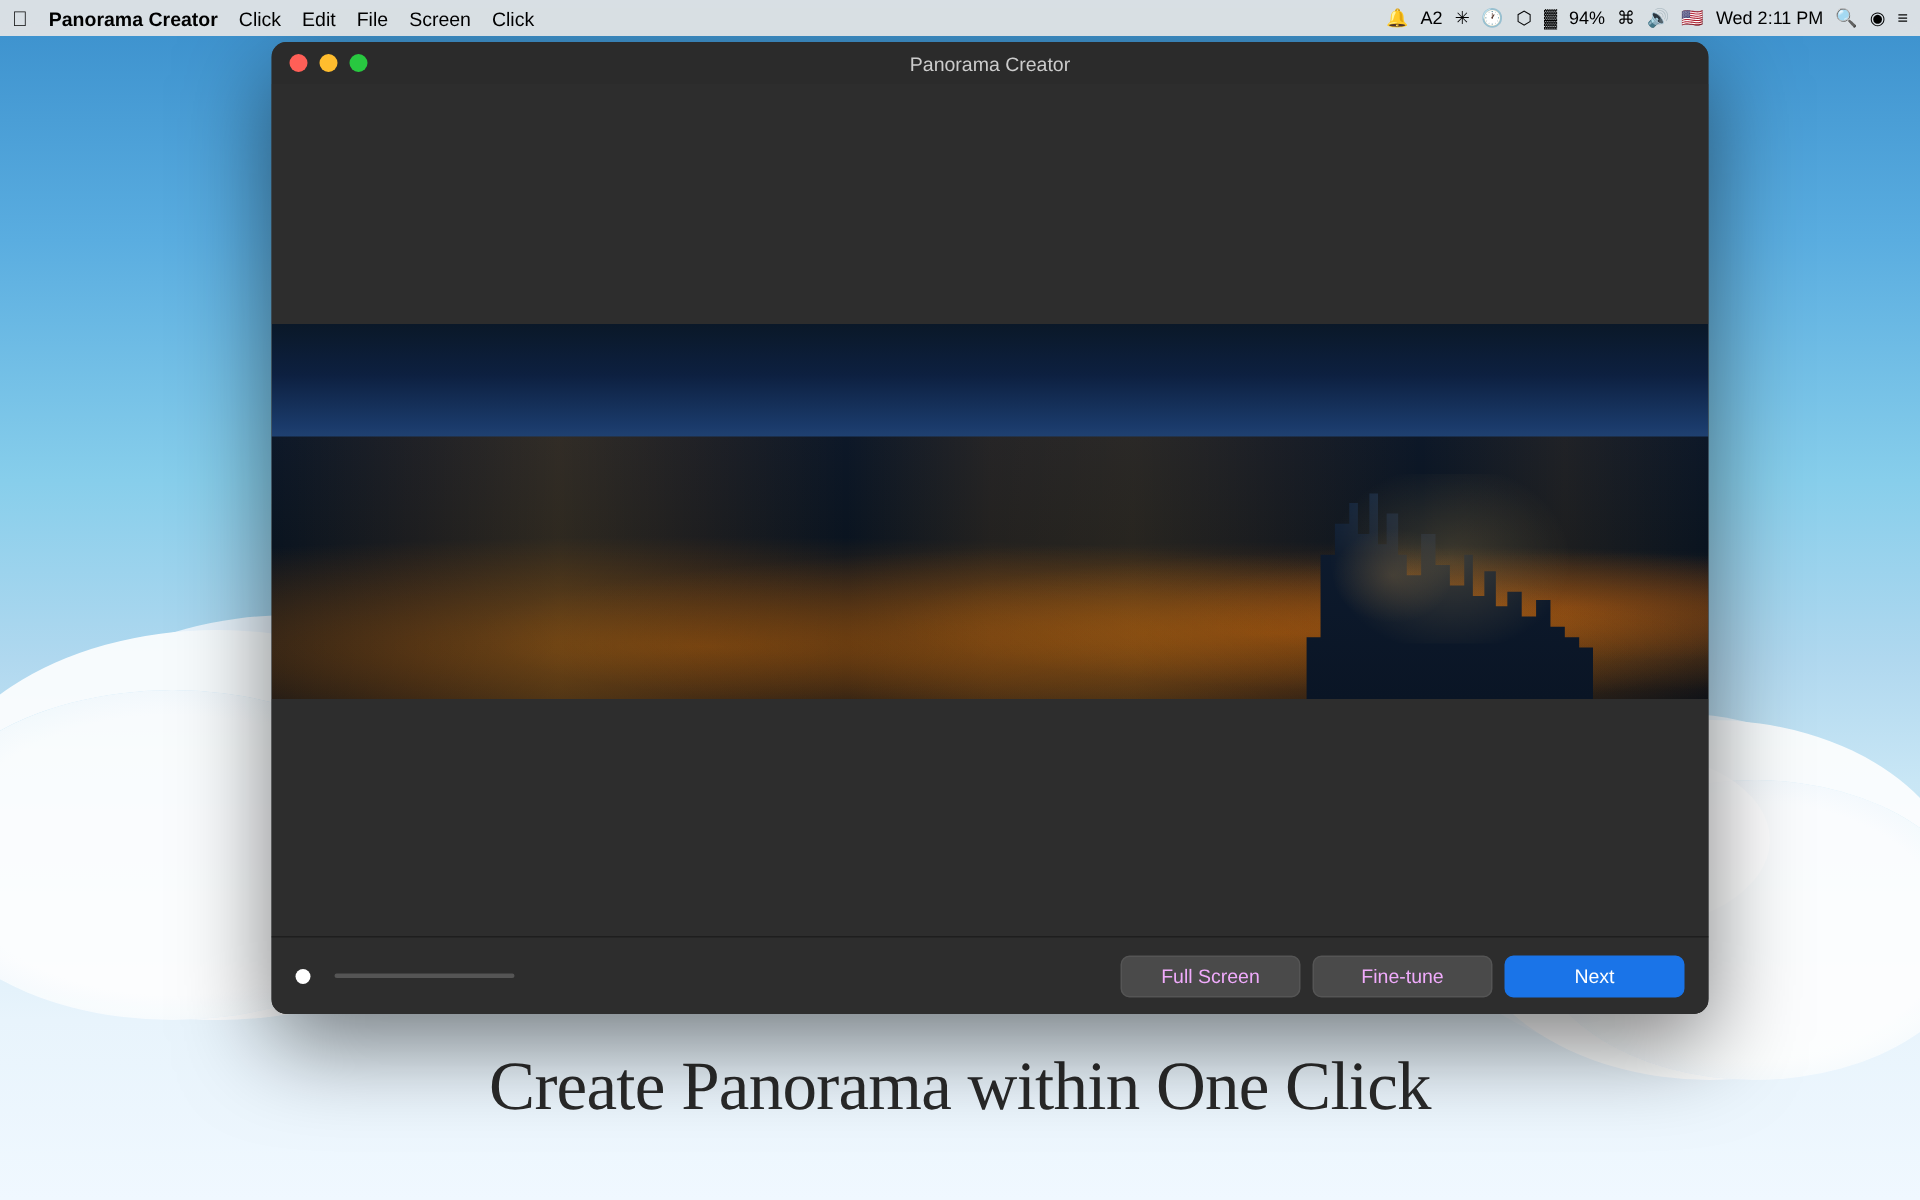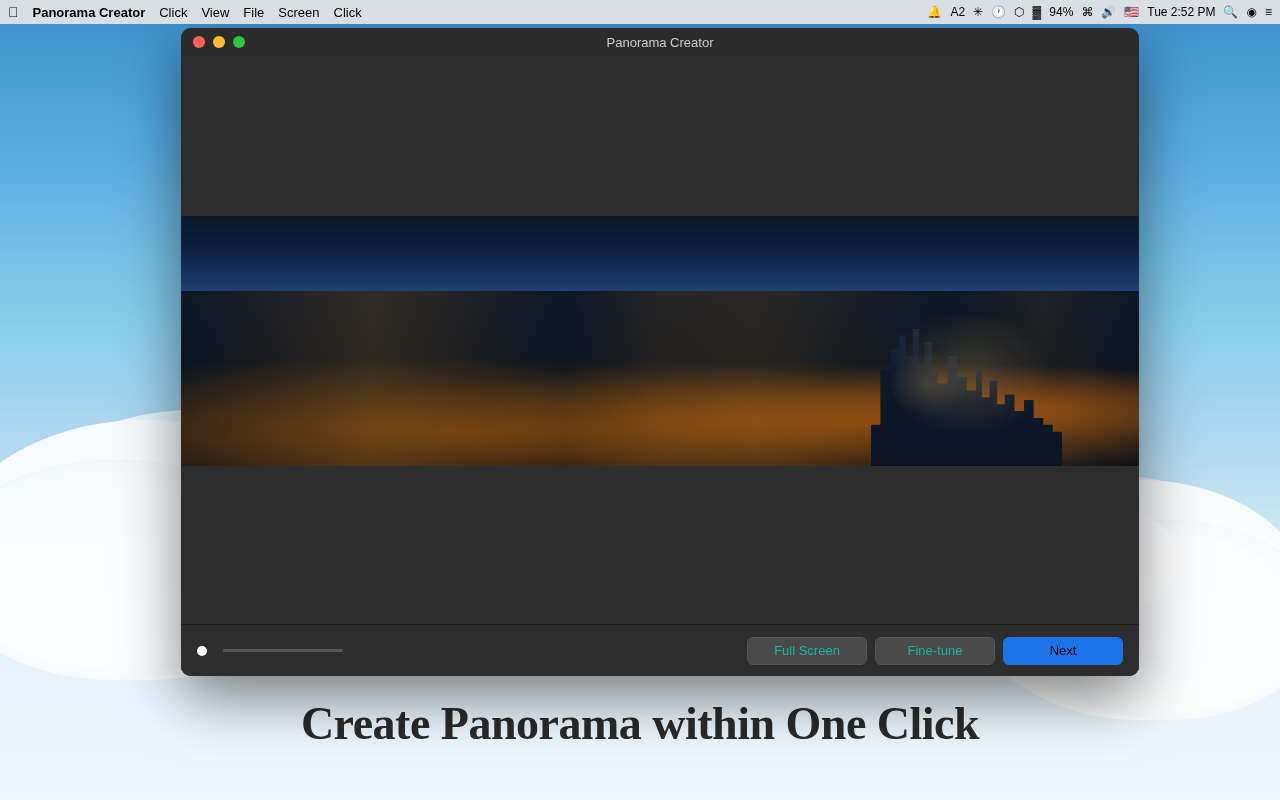--- a/index.html
+++ b/index.html
@@ -203,38 +203,38 @@
       padding: 0 20px;
       border-radius: 6px;
       font-size: 13px;
       cursor: pointer;
       display: flex;
       align-items: center;
       justify-content: center;
       font-family: -apple-system, sans-serif;
       border: 1px solid #555;
       background: #4a4a4a;
-      color: #14b8a6;
+      color: #f0abfc;
       min-width: 120px;
     }
     .btn-primary {
       background: #1a74e8;
       border-color: #1a74e8;
-      color: #000000;
+      color: #ffffff;
     }
 
     
     .tagline {
       position: absolute;
       bottom: 50px;
       left: 0;
       right: 0;
       text-align: center;
       font-size: 46px;
-      font-weight: 700;
+      font-weight: 400;
       color: #2a2a2a;
       z-index: 5;
       font-family: Georgia, 'Times New Roman', serif;
       letter-spacing: -0.5px;
     }
 
     
     .pano-wrap {
       position: relative;
       width: 100%;
@@ -366,37 +366,37 @@
 
 <div class="cloud cloud-left"></div>
 <div class="cloud cloud-right"></div>
 <div class="cloud cloud-right2"></div>
 
 <div class="menubar">
   <div class="menubar-left">
     <span class="apple-icon menubar-item"></span>
     <span class="menubar-item bold">Panorama Creator</span>
     <span class="menubar-item">Click</span>
-    <span class="menubar-item">View</span>
+    <span class="menubar-item">Edit</span>
     <span class="menubar-item">File</span>
     <span class="menubar-item">Screen</span>
     <span class="menubar-item">Click</span>
   </div>
   <div class="menubar-right">
     <span>🔔</span>
     <span>A2</span>
     <span>✳</span>
     <span>🕐</span>
     <span>⬡</span>
     <span>▓</span>
     <span>94%</span>
     <span>⌘</span>
     <span>🔊</span>
     <span>🇺🇸</span>
-    <span>Tue 2:52 PM</span>
+    <span>Wed 2:11 PM</span>
     <span>🔍</span>
     <span>◉</span>
     <span>≡</span>
   </div>
 </div>
 
 <div class="app-window">
 
   <div class="titlebar">
     <div class="traffic-lights">

